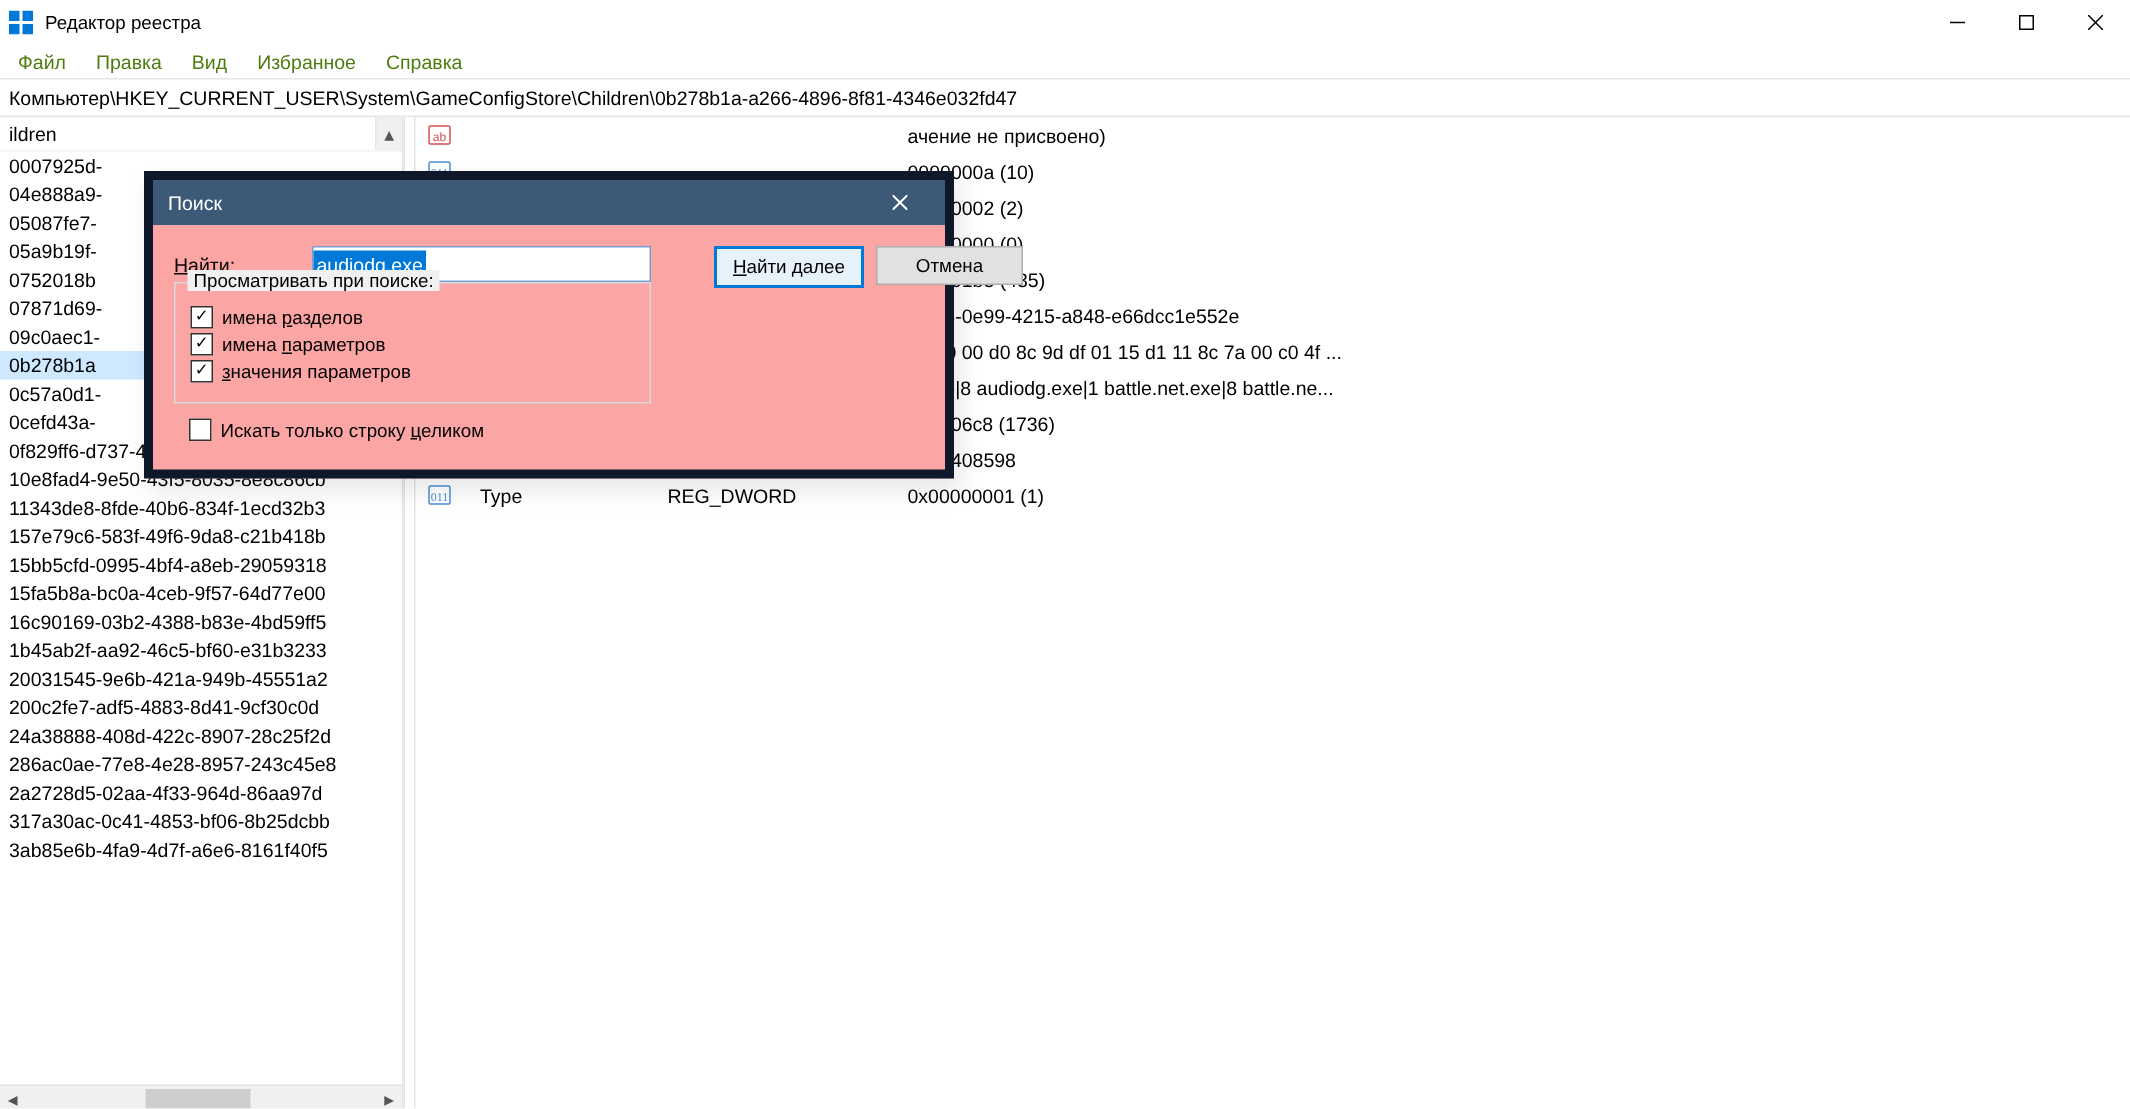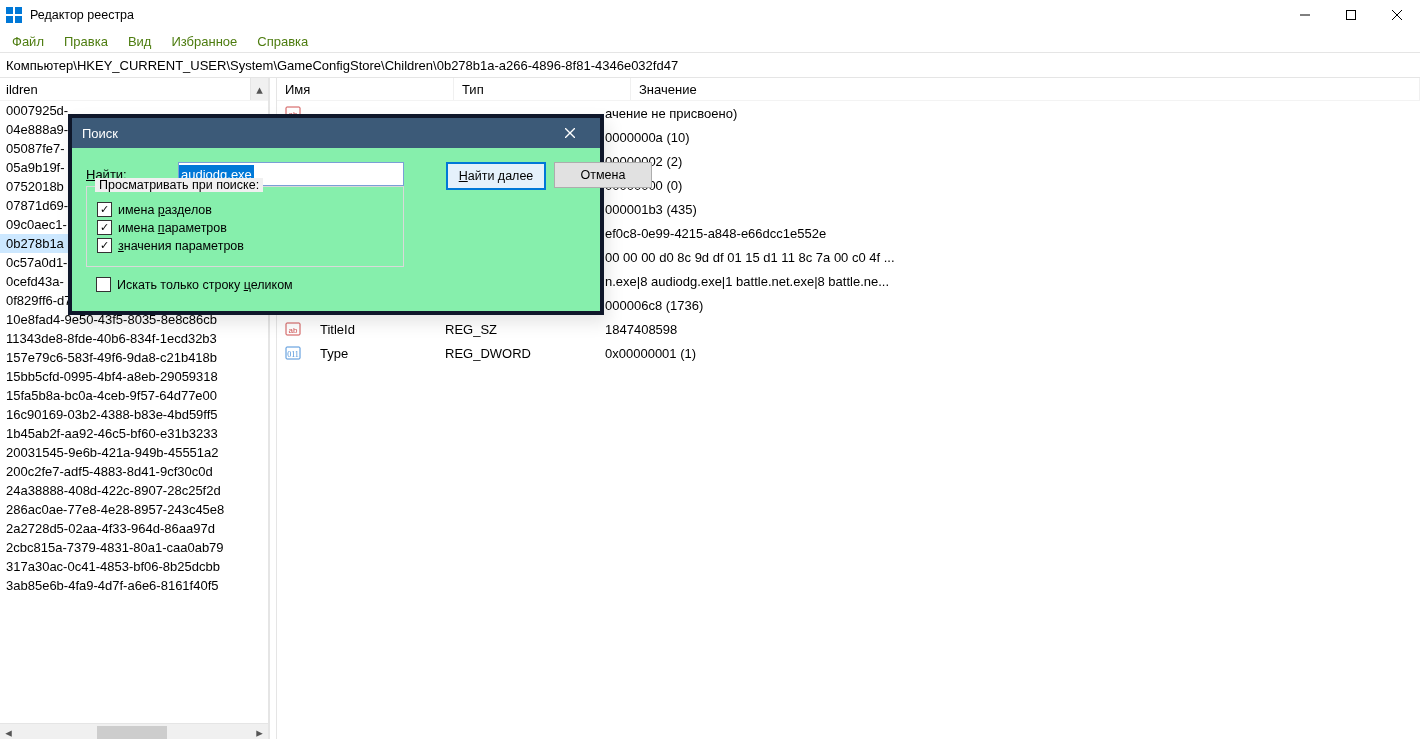--- a/index.html
+++ b/index.html
@@ -26,21 +26,21 @@
   .vhead{height:22px;display:flex;align-items:center;border-bottom:1px solid #f3f3f3}
   .vhead .col{border-right:1px solid #f0f0f0;padding:0 8px;height:100%;display:flex;align-items:center}
   .vbody{flex:1;overflow:auto}
   .vrow{display:flex;height:24px;align-items:center}
   .vrow .cname{display:flex;align-items:center;gap:19px}
   .ico{width:16px;height:16px;flex:0 0 16px}
   .col-name{width:160px;padding-left:8px}
   .col-type{width:160px}
   .col-val{flex:1}
   
-  .dialog{position:absolute;left:68px;top:114px;width:528px;background:#86efac;border:4px solid #0f172a;box-shadow:4px 8px 16px rgba(0,0,0,.1);z-index:10}
+  .dialog{position:absolute;left:96px;top:114px;width:528px;background:#fca5a5;border:6px solid #0f172a;box-shadow:4px 8px 16px rgba(0,0,0,.1);z-index:10}
   .dlg-title{height:30px;background:#3c5a78;color:#fff;display:flex;align-items:center;padding:0 10px;font-size:13px}
   .dlg-title .t{flex:1}
   .dlg-close{width:40px;height:30px;display:flex;align-items:center;justify-content:center;color:#fff;font-size:14px}
   .dlg-body{padding:14px 14px 16px 14px}
   .dlg-row{display:flex;align-items:center;gap:28px}
   .dlg-label{width:64px}
   .dlg-input{flex:1;height:22px;border:1px solid #7a9fd6;background:#fff;display:flex;align-items:center;padding:0}
   .dlg-input .seltext{background:#0078d7;color:#fff;padding:0 2px;height:18px;display:flex;align-items:center}
   .dlg-btns{display:flex;gap:8px;margin-left:14px}
   .dlg-btn{width:96px;height:24px;border:1px solid #adadad;background:#e1e1e1;display:flex;align-items:center;justify-content:center;font-size:12.5px}
@@ -119,41 +119,35 @@
         <div class="tree-item">157e79c6-583f-49f6-9da8-c21b418b</div>
         <div class="tree-item">15bb5cfd-0995-4bf4-a8eb-29059318</div>
         <div class="tree-item">15fa5b8a-bc0a-4ceb-9f57-64d77e00</div>
         <div class="tree-item">16c90169-03b2-4388-b83e-4bd59ff5</div>
         <div class="tree-item">1b45ab2f-aa92-46c5-bf60-e31b3233</div>
         <div class="tree-item">20031545-9e6b-421a-949b-45551a2</div>
         <div class="tree-item">200c2fe7-adf5-4883-8d41-9cf30c0d</div>
         <div class="tree-item">24a38888-408d-422c-8907-28c25f2d</div>
         <div class="tree-item">286ac0ae-77e8-4e28-8957-243c45e8</div>
         <div class="tree-item">2a2728d5-02aa-4f33-964d-86aa97d</div>
-        <div class="tree-item">2cbc815a-7379-4831-80a1-caa0ab79</div>
         <div class="tree-item">317a30ac-0c41-4853-bf06-8b25dcbb</div>
         <div class="tree-item">3ab85e6b-4fa9-4d7f-a6e6-8161f40f5</div>
       </div>
     <div class="tree-scroll">
       <div class="arrow">◂</div>
       <div class="track">
           <div class="thumb"></div>
         </div>
       <div class="arrow">▸</div>
     </div>
   </div>
 
   <div class="divider"></div>
 
   <div class="values">
-    <div class="vhead">
-      <div class="col col-name">Имя</div>
-      <div class="col col-type">Тип</div>
-      <div class="col col-val">Значение</div>
-    </div>
     <div class="vbody" id="vbody">
         <div class="vrow">
           <div class="col-name cname">
             <span class="ico"><svg viewBox="0 0 16 16">
                 <rect x="1" y="2" width="14" height="12" rx="1" fill="#fff" stroke="#d05050"></rect>
                 <text x="8" y="12" font-size="8" text-anchor="middle" fill="#d05050">ab</text>
               </svg></span>
             <span></span>
           </div>
           <div class="col-type"></div>

